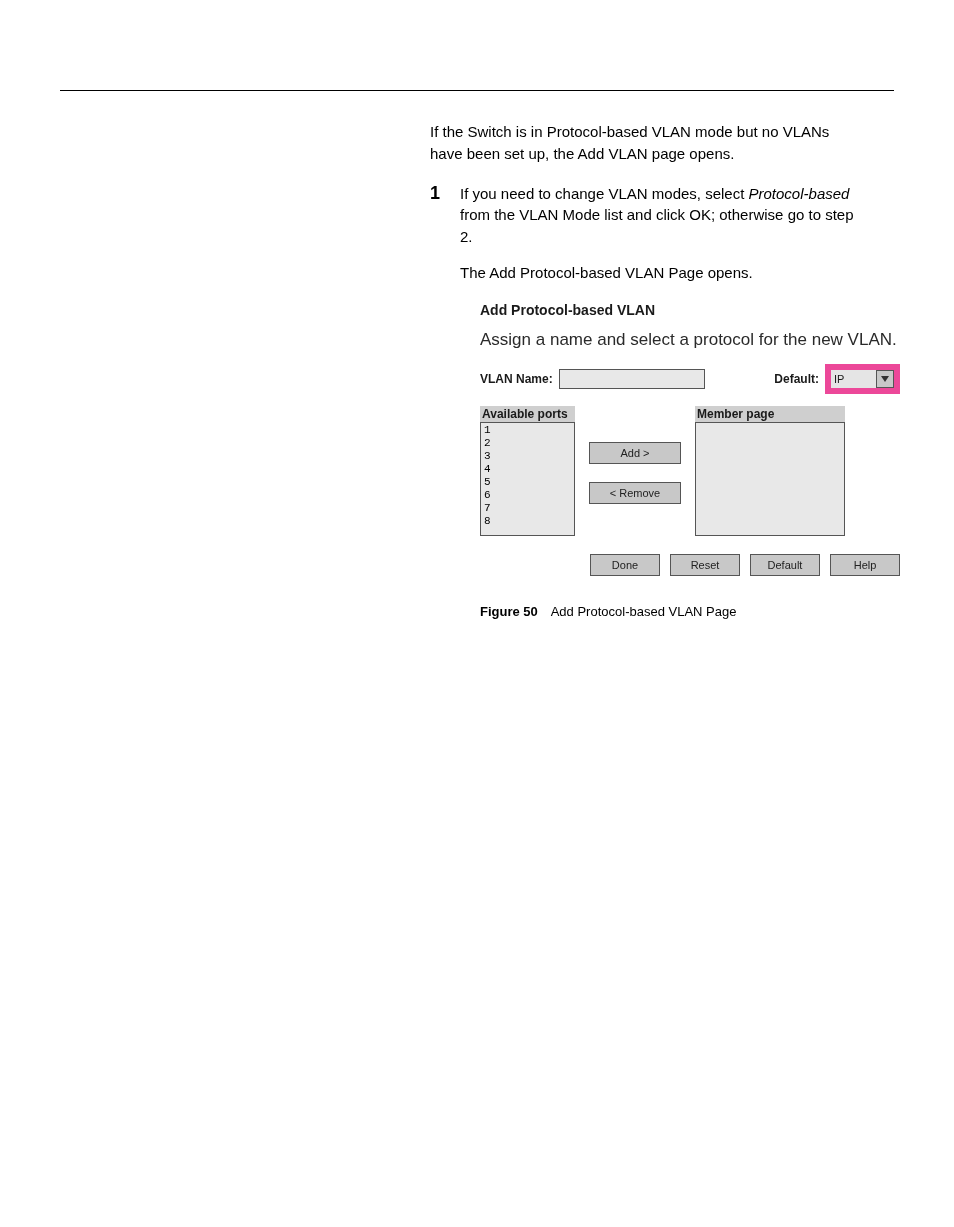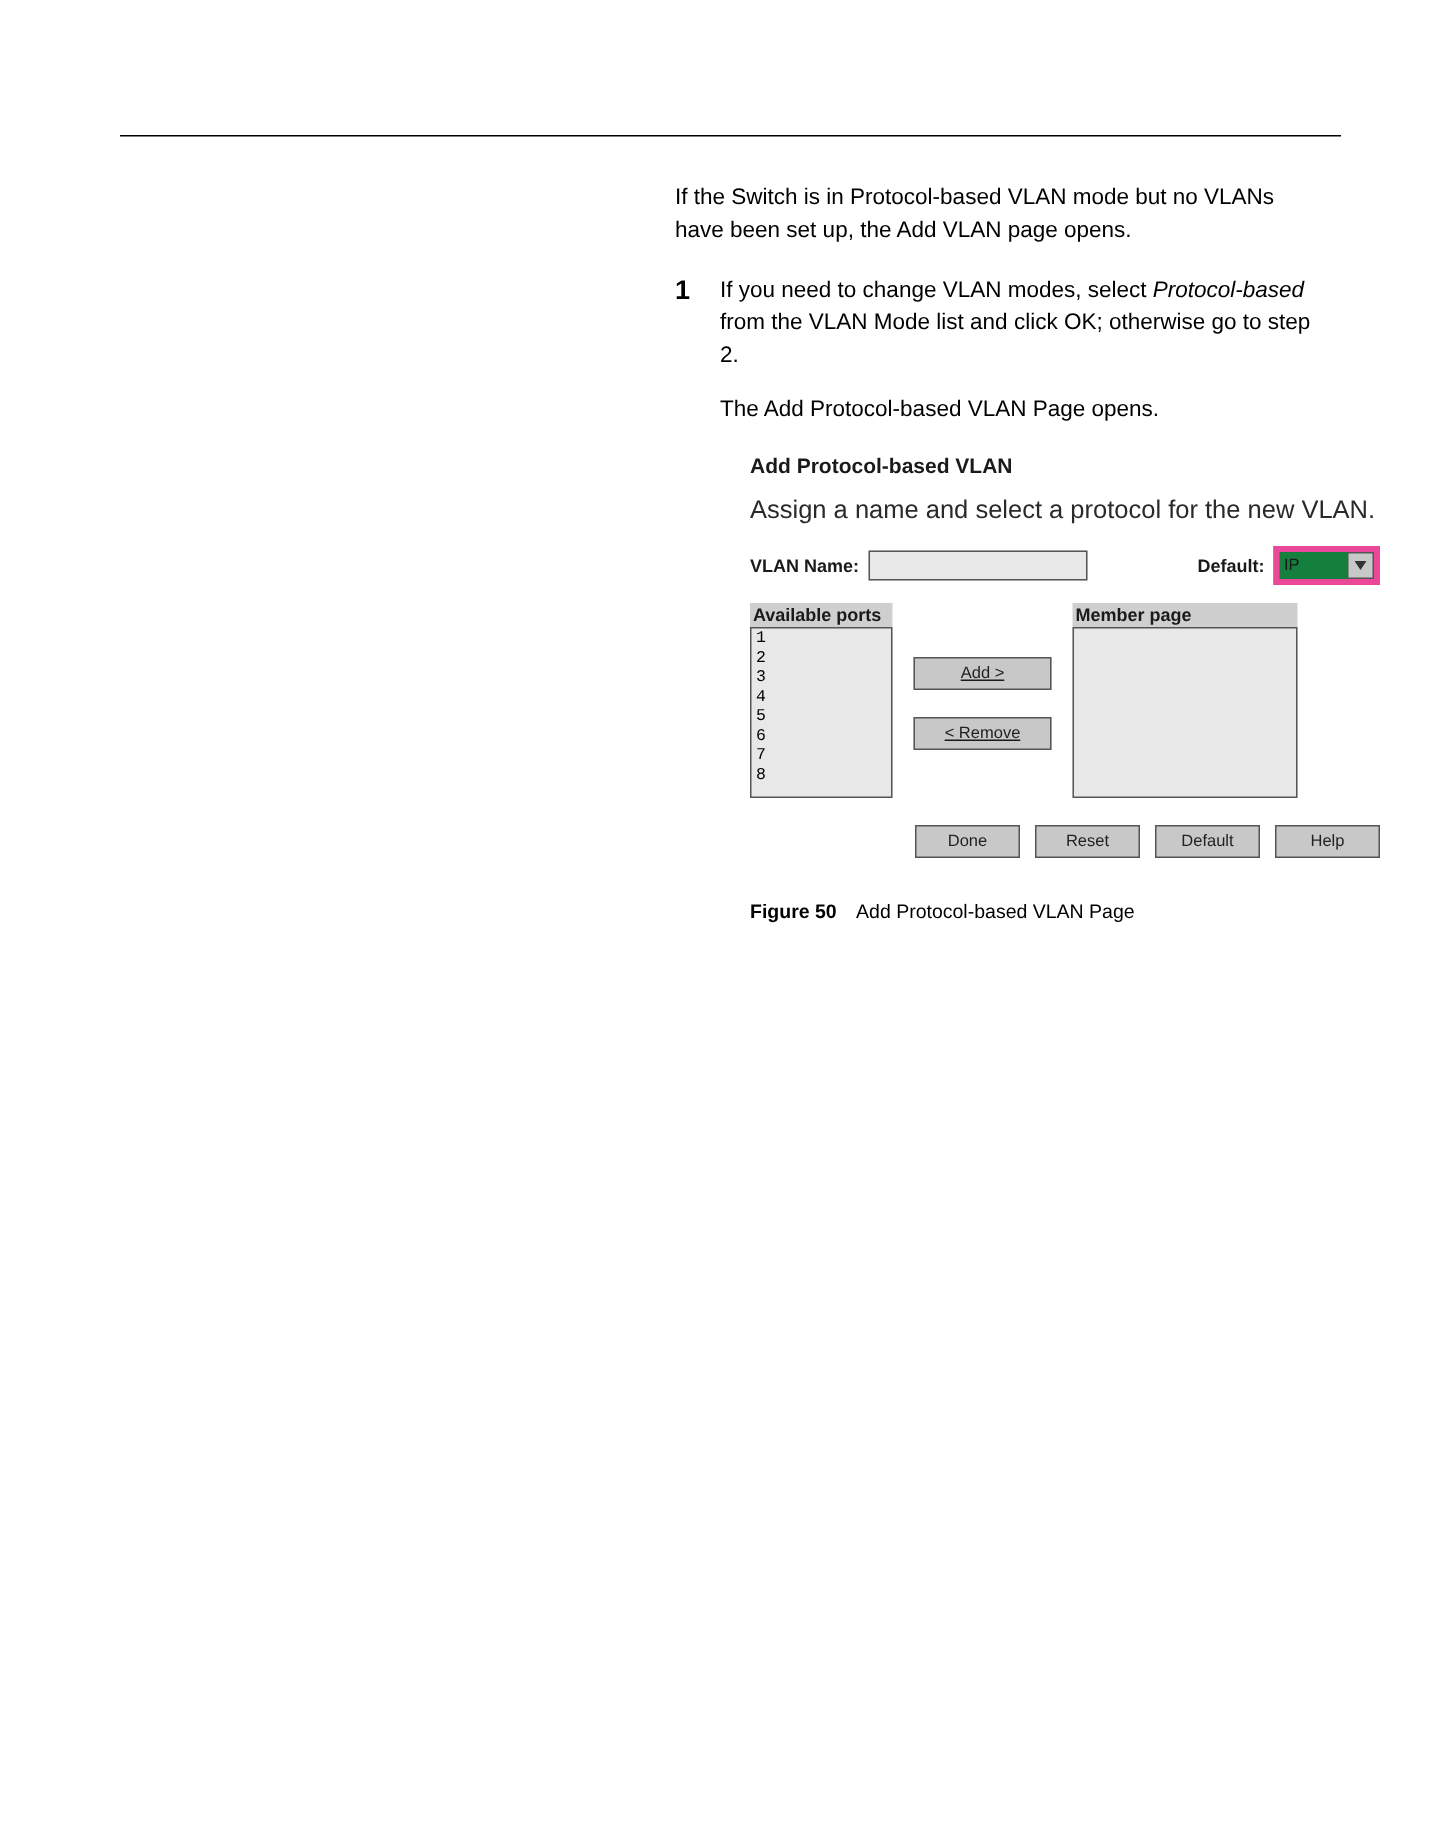--- a/index.html
+++ b/index.html
@@ -4,21 +4,21 @@
 <style>
   body {
     margin: 0;
     padding: 0;
     font-family: Arial, Helvetica, sans-serif;
     color: #000;
     background: #fff;
     width: 954px;
   }
   .page {
-    padding: 40px 60px 40px 80px;
+    padding: 40px 60px 40px 60px;
   }
   .header-line {
     border-bottom: 1px solid #000;
     margin-top: 50px;
     margin-bottom: 30px;
   }
   .header-row {
     display: flex;
     justify-content: space-between;
     font-size: 12px;
@@ -85,22 +85,22 @@
     height: 18px;
     background: #e8e8e8;
     border: 1px solid #555;
     width: 140px;
     font-size: 11px;
     padding: 0 2px;
   }
   .proto-select {
     display: flex;
     align-items: center;
-    background: #15803d;
-    border: 4px solid #ec4899;
+    background: #e5e5e5;
+    border: 6px solid #ec4899;
     height: 18px;
     width: 60px;
     font-size: 11px;
     padding-left: 3px;
     justify-content: space-between;
     text-align: center;
   }
   .caret {
     width: 16px;
     height: 16px;
@@ -134,21 +134,20 @@
     line-height: 13px;
     padding: 1px 3px;
     color: #000;
   }
   .mid-btns {
     display: flex;
     flex-direction: column;
     gap: 18px;
     padding: 20px 14px 0 14px;
     align-items: stretch;
-    text-decoration: underline;
   }
   .win-btn {
     background: #c8c8c8;
     border: 1px solid #555;
     height: 20px;
     font-size: 11px;
     color: #222;
     display: flex;
     align-items: center;
     justify-content: center;

